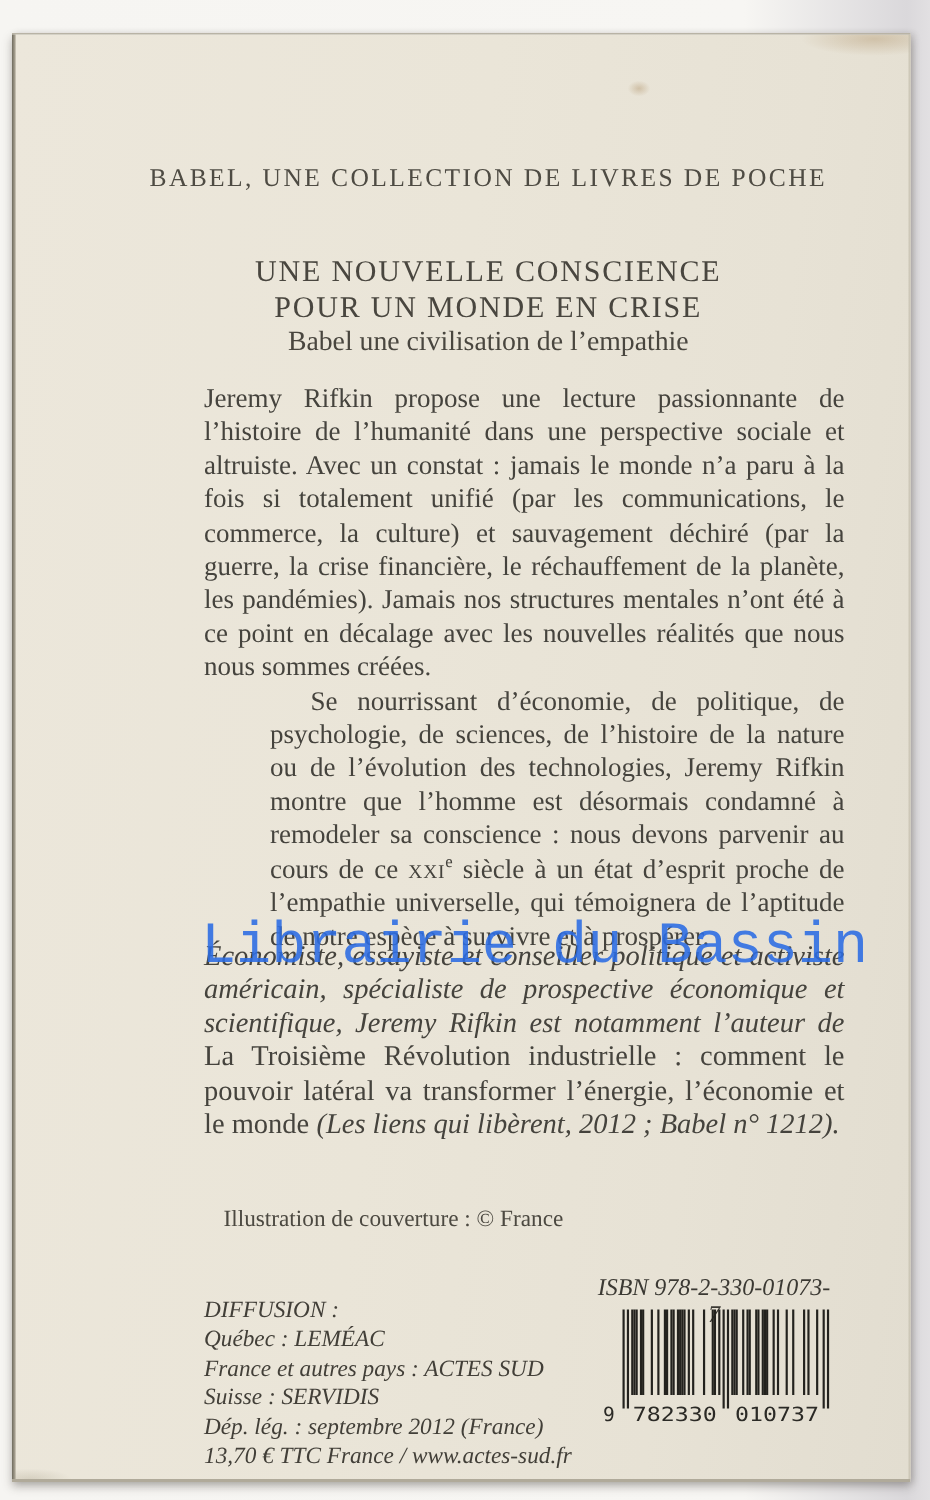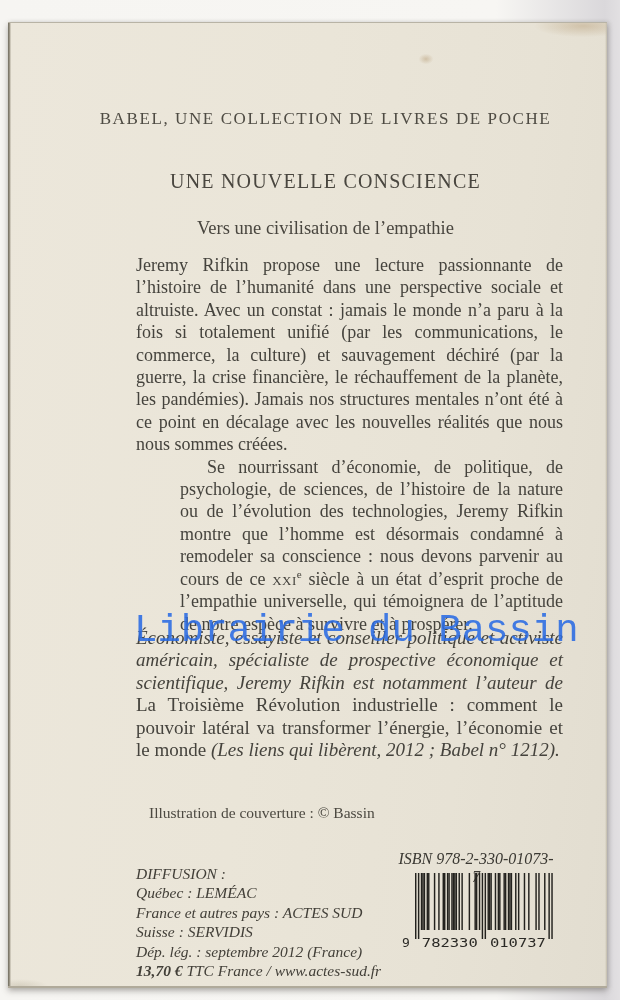--- a/index.html
+++ b/index.html
@@ -46,49 +46,50 @@
     top:604px;left:92px;width:427px;
     font-size:19px;line-height:22.4px;color:#45433d;
     text-align:justify;font-style:italic;margin:0;
   }
   .bio .roman{font-style:normal;}
   .credit{top:781px;left:105px;font-size:15.5px;color:#4c4941;}
   .diffusion{
     top:841px;left:92px;font-size:15.5px;line-height:19.4px;
     font-style:italic;color:#423f38;
   }
-  .diffusion .price{font-weight:bold;}
+  .diffusion .price{font-weight:normal;}
   .isbn{top:827px;left:352px;width:160px;text-align:center;
     font-size:16px;font-style:italic;color:#3b3933;}
   .barcode{top:846px;left:356px;width:160px;height:92px;}
   .watermark{
     position:absolute;left:134px;top:609px;
     font-family:Liberation Mono, monospace;
     font-size:39px;font-weight:400;white-space:nowrap;
     opacity:.88;z-index:5;
   }
 </style>
 </head>
 <body>
 
 <div class="book">
 
   <div class="abs center collection">BABEL, UNE COLLECTION DE LIVRES DE POCHE</div>
 
   <div class="abs center title-caps t1">UNE NOUVELLE CONSCIENCE</div>
-  <div class="abs center subtitle">Vers une civilisation de l’empathie</div>
+  <div class="abs center title-caps t2">POUR UN MONDE EN CRISE</div>
+  <div class="abs center subtitle">Babel une civilisation de l’empathie</div>
 
   <div class="abs synopsis">
     <p>Jeremy Rifkin propose une lecture passionnante de l’histoire de l’humanité dans une perspective sociale et altruiste. Avec un constat : jamais le monde n’a paru à la fois si totalement unifié (par les communications, le commerce, la culture) et sauvagement déchiré (par la guerre, la crise financière, le réchauffement de la planète, les pandémies). Jamais nos structures mentales n’ont été à ce point en décalage avec les nouvelles réalités que nous nous sommes créées.</p>
     <p><span>Se nourrissant d’économie, de politique, de psychologie, de sciences, de l’histoire de la nature ou de l’évolution des technologies, Jeremy Rifkin montre que l’homme est désormais condamné à remodeler sa conscience : nous devons parvenir au cours de ce </span><span class="smallcaps">xxi</span><sup>e</sup><span> siècle à un état d’esprit proche de l’empathie universelle, qui témoignera de l’aptitude de notre espèce à survivre et à prospérer.</span></p>
   </div>
 
   <p class="abs bio"><span>Économiste, essayiste et conseiller politique et activiste américain, spécialiste de prospective économique et scientifique, Jeremy Rifkin est notamment l’auteur de </span><span class="roman">La Troisième Révolution industrielle : comment le pouvoir latéral va transformer l’énergie, l’économie et le monde</span><span> (Les liens qui libèrent, 2012 ; Babel n° 1212).</span></p>
 
-  <div class="abs credit">Illustration de couverture : © Bassin</div>
+  <div class="abs credit">Illustration de couverture : © France</div>
 
   <div class="abs diffusion">
     <div>DIFFUSION :</div>
     <div>Québec : LEMÉAC</div>
     <div>France et autres pays : ACTES SUD</div>
     <div>Suisse : SERVIDIS</div>
     <div>Dép. lég. : septembre 2012 (France)</div>
     <div><span class="price">13,70 €</span><span> TTC France / www.actes-sud.fr</span></div>
   </div>
 

